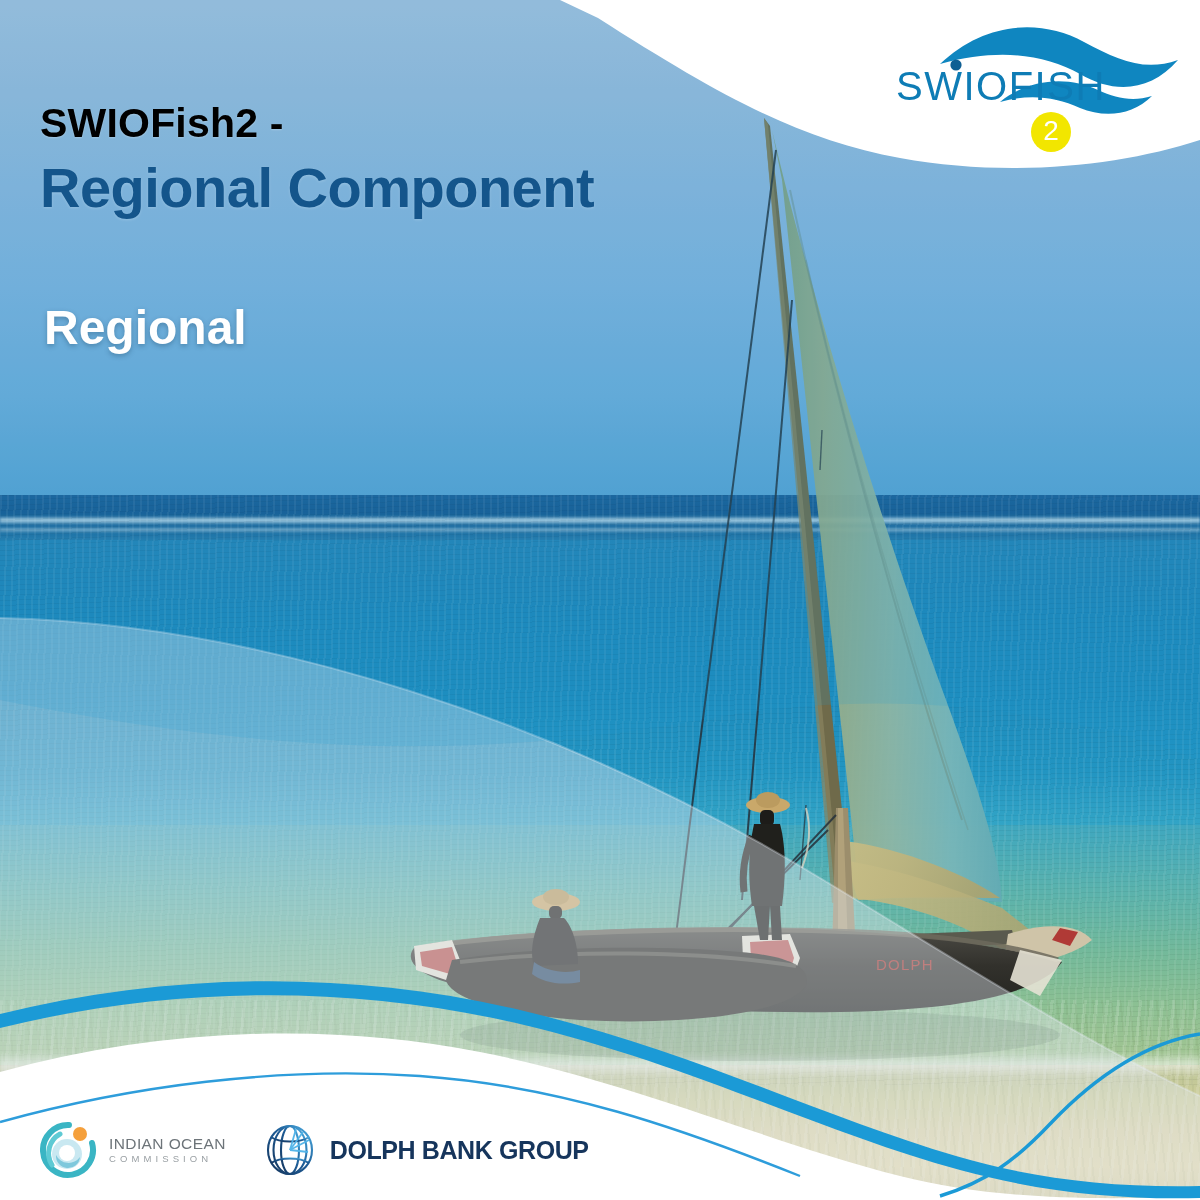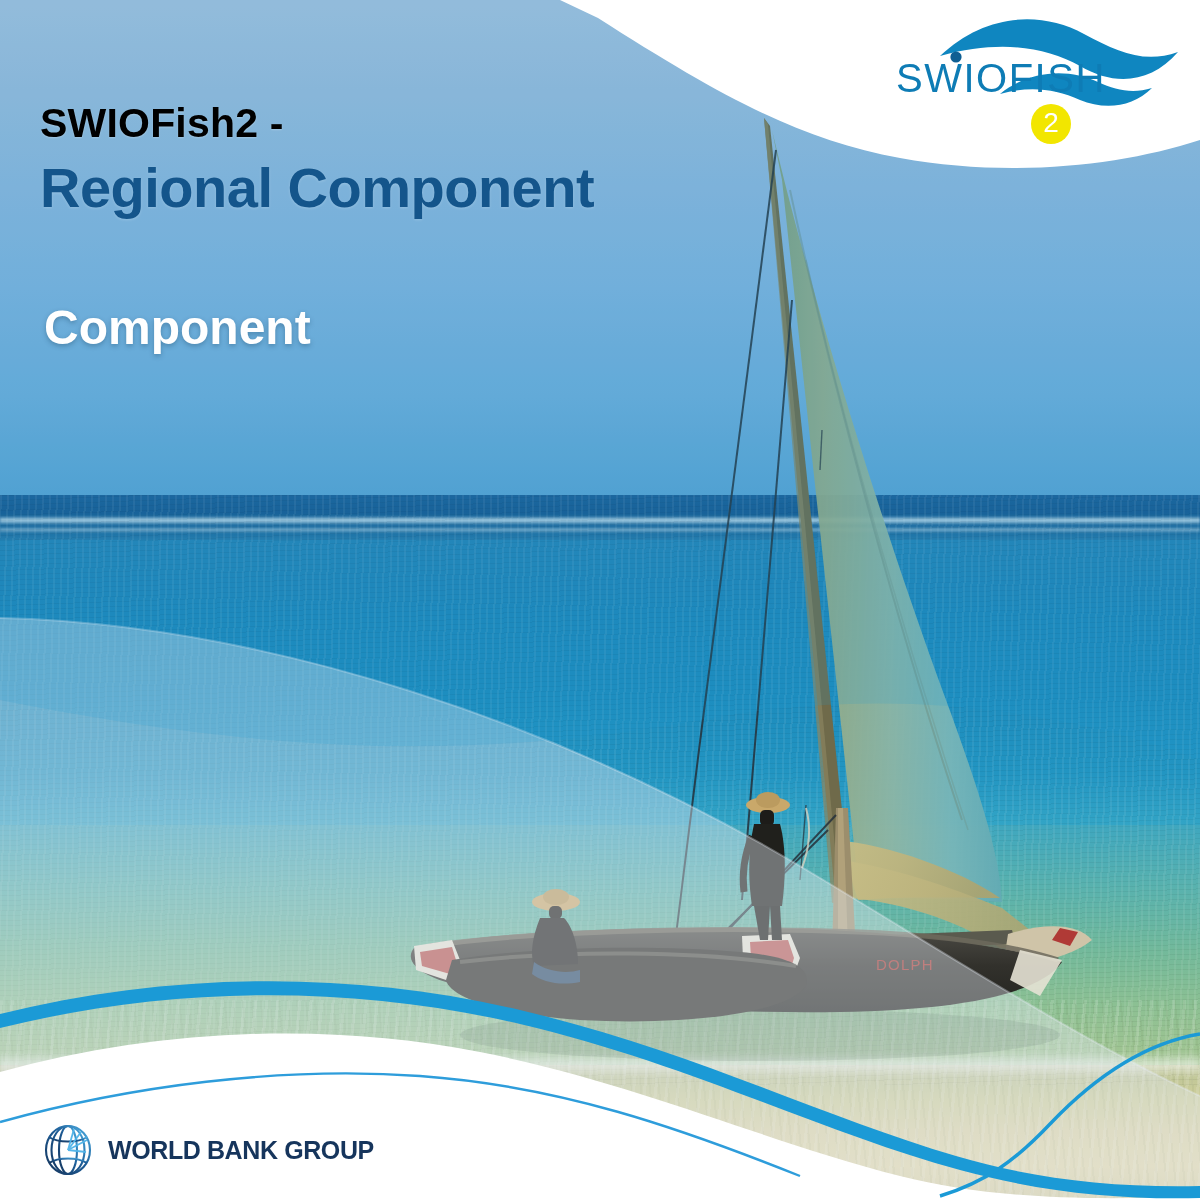--- a/index.html
+++ b/index.html
@@ -86,21 +86,21 @@
     font-size:48px;font-weight:bold;color:#ffffff;
     text-shadow:0 2px 5px rgba(20,60,90,.35);
   }
   .obj-body{
     position:absolute;left:44px;top:372px;width:760px;
     font-size:37px;line-height:1.32;color:#ffffff;font-weight:400;
     text-shadow:0 2px 5px rgba(20,60,90,.35);
   }
 
   
-  .swiofish-logo{position:absolute;left:888px;top:8px;width:300px;height:120px;}
+  .swiofish-logo{position:absolute;left:888px;top:16px;width:300px;height:120px;}
   .swf-word{
     position:absolute;left:8px;top:48px;
     font-size:40px;letter-spacing:1.5px;color:#0e7cb5;font-weight:400;
   }
   .swf-badge{
     position:absolute;left:143px;top:96px;width:40px;height:40px;border-radius:50%;
     background:#f2e600;display:flex;align-items:center;justify-content:center;
   }
   .swf-badge span{color:#ffffff;font-size:28px;font-weight:400;line-height:1;margin-top:-2px;}
 
@@ -247,21 +247,21 @@
                C 500,756 300,760 0,700 Z" fill="#1f9bd4" opacity=".16"></path>
     </svg>
   </div>
 
   <svg class="layer" viewBox="0 0 1200 1200" preserveAspectRatio="none">
     <path d="M598,18 C 720,96 800,140 900,158 C 1010,178 1120,166 1200,140 L1200,0 L560,0 Z" fill="#ffffff"></path>
   </svg>
 
   <div class="pretitle">SWIOFish2 -</div>
   <div class="title">Regional Component</div>
-  <div class="obj-head">Component</div>
+  <div class="obj-head">Regional</div>
 
   <div class="swiofish-logo">
     <svg width="300" height="120" viewBox="0 0 300 120" style="position:absolute;left:0;top:0;">
 
       <path d="M52,48 C 96,6 152,2 196,26 C 230,44 256,56 290,44
                C 262,76 226,78 192,58 C 156,38 110,32 52,48 Z" fill="#0f86c0"></path>
 
       <circle cx="68" cy="49" r="5.6" fill="#0f5f93"></circle>
 
       <path d="M112,86 C 142,62 180,60 210,74 C 228,82 244,86 264,80
@@ -285,20 +285,36 @@
              C 1110,1188 1030,1178 956,1156 C 820,1116 690,1050 520,1010
              C 350,970 170,972 0,1014 Z" fill="#1b9ad6"></path>
 
     <path d="M0,1122 C 130,1086 280,1066 420,1076 C 560,1086 680,1128 800,1176" stroke="#2e9ddb" stroke-width="2.4" fill="none"></path>
 
     <path d="M1200,1034 C 1140,1044 1090,1082 1050,1124 C 1016,1160 986,1182 940,1196" stroke="#1b9ad6" stroke-width="3.4" fill="none"></path>
   </svg>
 
   <div class="footer-logos">
 
+    <div class="ioc">
+      <svg width="58" height="58" viewBox="0 0 58 58">
+        <path d="M29,4 A25,25 0 1,0 52,22" stroke="#3ab5c4" stroke-width="6" fill="none" stroke-linecap="round"></path>
+        <path d="M12,44 A22,22 0 0,1 20,13" stroke="#5ecad4" stroke-width="5" fill="none" stroke-linecap="round"></path>
+        <circle cx="40" cy="13" r="7" fill="#f5a03c"></circle>
+        <circle cx="27" cy="33" r="15" fill="#ffffff"></circle>
+        <path d="M27,18 A15,15 0 0,1 27,48 A15,15 0 0,1 27,18 Z" fill="#bfe4ee" opacity=".85"></path>
+        <path d="M16,34 A12,12 0 0,0 40,36 A14,14 0 0,1 16,34 Z" fill="#7fc8dc"></path>
+        <circle cx="27" cy="32" r="8" fill="#ffffff"></circle>
+        <path d="M20,36 A9,9 0 0,0 35,34 A9,9 0 0,1 20,36 Z" fill="#9ed4e4"></path>
+      </svg>
+      <div class="ioc-text">
+        <div class="ioc-l1">INDIAN OCEAN</div>
+        <div class="ioc-l2">COMMISSION</div>
+      </div>
+    </div>
 
     <div class="wbg">
       <svg width="56" height="56" viewBox="0 0 56 56">
         <defs>
           <linearGradient id="wbgG" x1="0" y1="1" x2="1" y2="0">
             <stop offset="0%" stop-color="#16355c"></stop>
             <stop offset="55%" stop-color="#1d5c96"></stop>
             <stop offset="100%" stop-color="#4fb3e8"></stop>
           </linearGradient>
         </defs>
@@ -311,17 +327,17 @@
           <path d="M9,41 C 18,35 38,35 47,41"></path>
           <line x1="28" y1="4" x2="28" y2="52"></line>
         </g>
         <g stroke="#4fb3e8" stroke-width="1.8" fill="none" opacity=".95">
           <line x1="28" y1="28" x2="41" y2="10"></line>
           <line x1="28" y1="28" x2="47" y2="18"></line>
           <line x1="28" y1="28" x2="46" y2="30"></line>
           <line x1="28" y1="28" x2="34" y2="7"></line>
         </g>
       </svg>
-      <div class="wbg-text">WORLD BANK GROUP</div>
+      <div class="wbg-text">DOLPH BANK GROUP</div>
     </div>
 
   </div>
 </div>
 
 </body></html>

